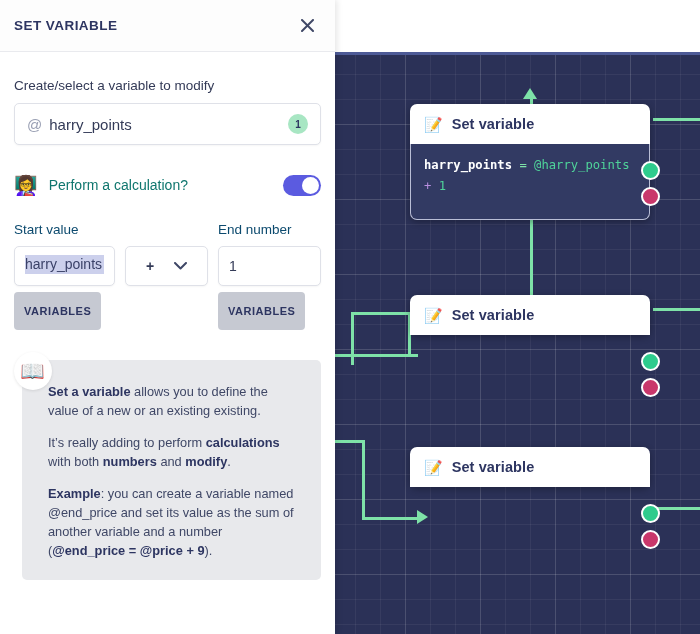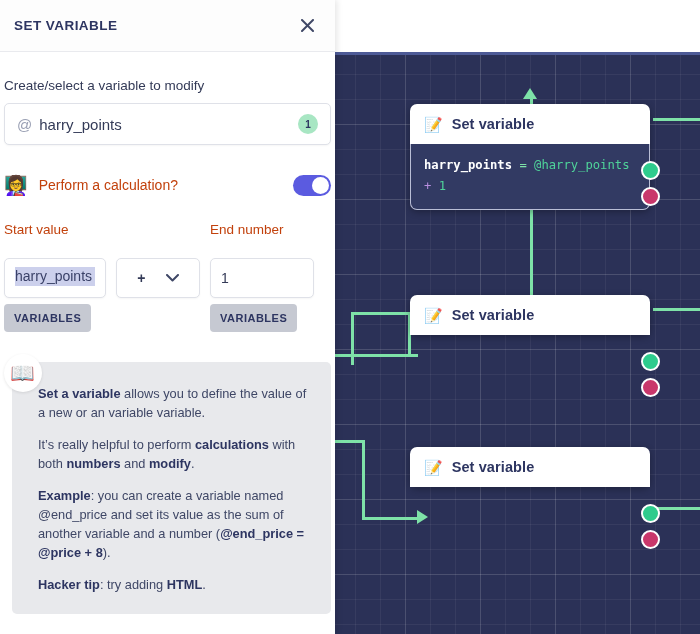--- a/index.html
+++ b/index.html
@@ -84,21 +84,21 @@
     font-size: 14.5px;
     font-weight: bold;
     color: #2d3561;
     letter-spacing: 0.1px;
   }
   .node-body {
     background: #323a63;
     border: 1px solid #b9bed6;
     border-top: none;
     border-radius: 0 0 7px 7px;
-    padding: 11px 13px 12px 13px;
+    padding: 11px 13px 22px 13px;
     min-height: 56px;
     font-family: "DejaVu Sans Mono", monospace;
     font-size: 12.2px;
     line-height: 21px;
     word-break: break-all;
   }
   .tk-var   { color: #ffffff; font-weight: bold; }
   .tk-eq    { color: #7ee2a8; }
   .tk-ref   { color: #4fd39a; }
   .tk-plus  { color: #b98fe0; }
@@ -139,21 +139,21 @@
     color: #2d3561;
     letter-spacing: 0.45px;
   }
   .close-btn {
     width: 24px; height: 24px;
     display: flex; align-items: center; justify-content: center;
     cursor: pointer;
     color: #3f4766;
   }
 
-  .panel-body { padding: 0 4px; }
+  .panel-body { padding: 0 14px; }
 
   .field-label {
     font-size: 13.5px;
     color: #333a57;
     margin-top: 26px;
     margin-bottom: 10px;
   }
 
   .var-input {
     position: relative;
@@ -180,21 +180,21 @@
     display: flex; align-items: center; justify-content: center;
   }
 
   .calc-row {
     display: flex;
     align-items: center;
     margin-top: 25px;
     height: 30px;
   }
   .calc-emoji { font-size: 19px; line-height: 1; margin-right: 11px; }
-  .calc-label { font-size: 14px; color: #c2410c; flex: 1; }
+  .calc-label { font-size: 14px; color: #0f766e; flex: 1; }
   .toggle {
     width: 38px; height: 21px;
     border-radius: 11px;
     background: #5b5be0;
     position: relative;
     cursor: pointer;
   }
   .toggle .knob {
     position: absolute;
     right: 2px; top: 2px;
@@ -207,22 +207,22 @@
     display: flex;
     gap: 10px;
     margin-top: 22px;
   }
   .col-start { width: 102px; }
   .col-op    { width: 84px; }
   .col-end   { width: 104px; }
 
   .col-label {
     font-size: 13.5px;
-    color: #c2410c;
-    margin-bottom: 21px;
+    color: #0c4a6e;
+    margin-bottom: 9px;
     white-space: nowrap;
   }
   .calc-input {
     position: relative;
     height: 40px;
     border: 1px solid #dfe1e8;
     border-radius: 5px;
     background: #fff;
     padding: 0 10px;
     font-size: 14px;
@@ -256,21 +256,21 @@
     box-shadow: 0 1px 2px rgba(0,0,0,0.04);
     cursor: pointer;
   }
   .select-val { font-size: 14px; color: #333a57; font-weight: bold; }
   .chev { color: #3f4766; font-size: 11px; }
 
   .vars-btn {
     margin-top: 6px;
     background: #c6c9d2;
     border-radius: 4px;
-    height: 28px;
+    height: 38px;
     display: inline-flex;
     align-items: center;
     padding: 0 10px;
     font-size: 11px;
     font-weight: bold;
     letter-spacing: 0.5px;
     color: #2d3561;
     cursor: pointer;
   }
 
@@ -419,23 +419,22 @@
             <span>1</span>
           </div>
           <div class="vars-btn">VARIABLES</div>
         </div>
 
       </div>
 
       <div class="info-wrap">
         <div class="info-icon">📖</div>
         <div class="info-card">
-            <div class="info-p"><b>Set a variable</b><span> allows you to define the value of a new or an variable variable.</span></div>
-            <div class="info-p"><span>It’s really helpful to perform </span><b>calculations</b><span> with both </span><b>numbers</b><span> and </span><b>modify</b><span>.</span></div>
-            <div class="info-p"><b>Example</b><span>: you can create a variable named @end_price and set its value as the sum of another variable and a number (</span><b>@end_price = @price + 8</b><span>).</span></div>
-            <div class="info-p"><b>Hacker tip</b><span>: try adding </span><b>HTML</b><span>.</span></div>
+            <div class="info-p"><b>Set a variable</b><span> allows you to define the value of a new or an existing existing.</span></div>
+            <div class="info-p"><span>It’s really adding to perform </span><b>calculations</b><span> with both </span><b>numbers</b><span> and </span><b>modify</b><span>.</span></div>
+            <div class="info-p"><b>Example</b><span>: you can create a variable named @end_price and set its value as the sum of another variable and a number (</span><b>@end_price = @price + 9</b><span>).</span></div>
           </div>
       </div>
 
     </div>
   </div>
 
 </div>
 
 </body></html>

